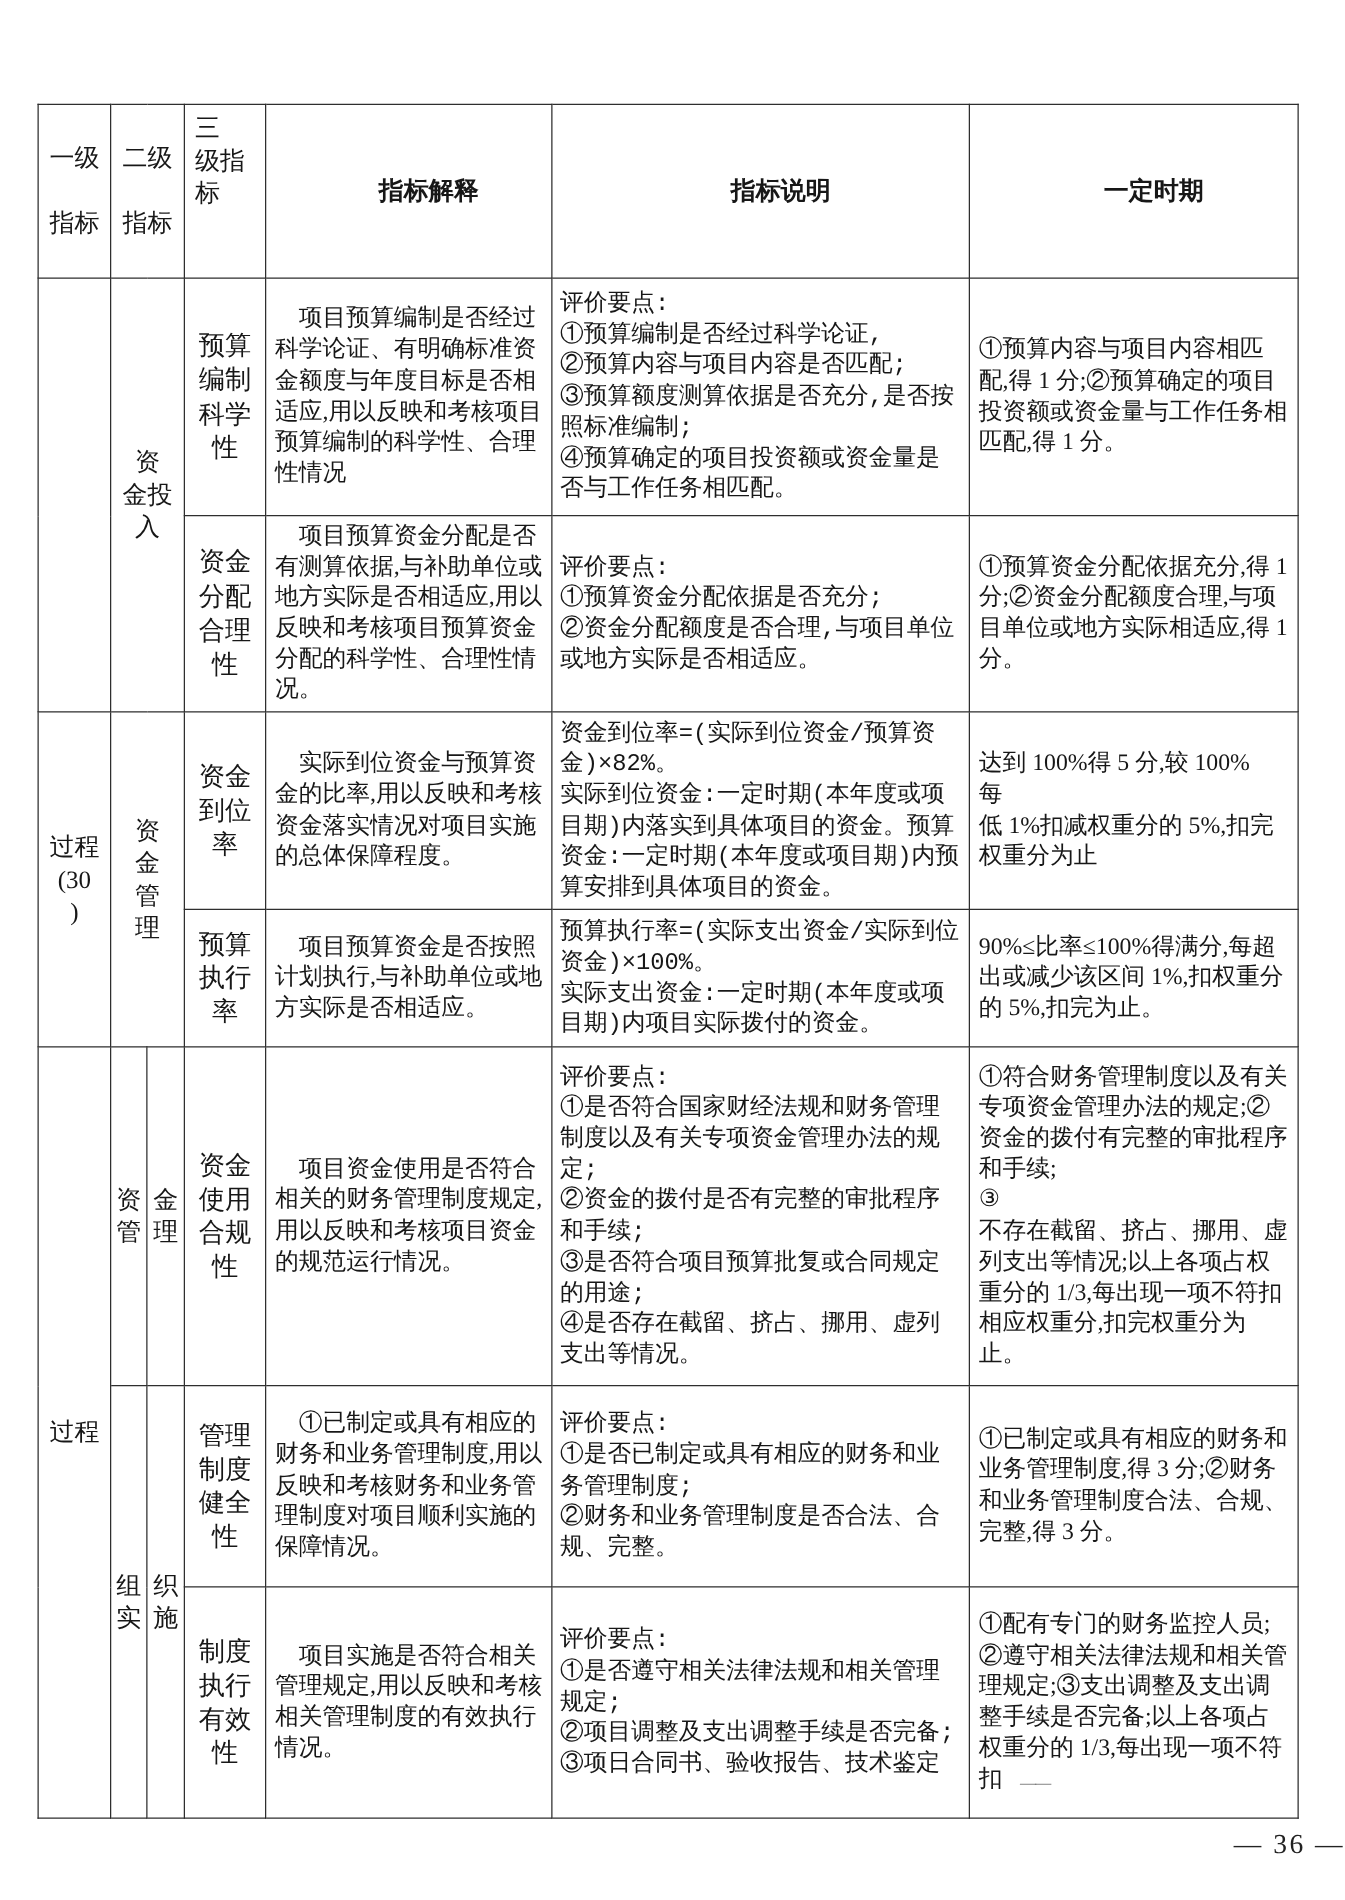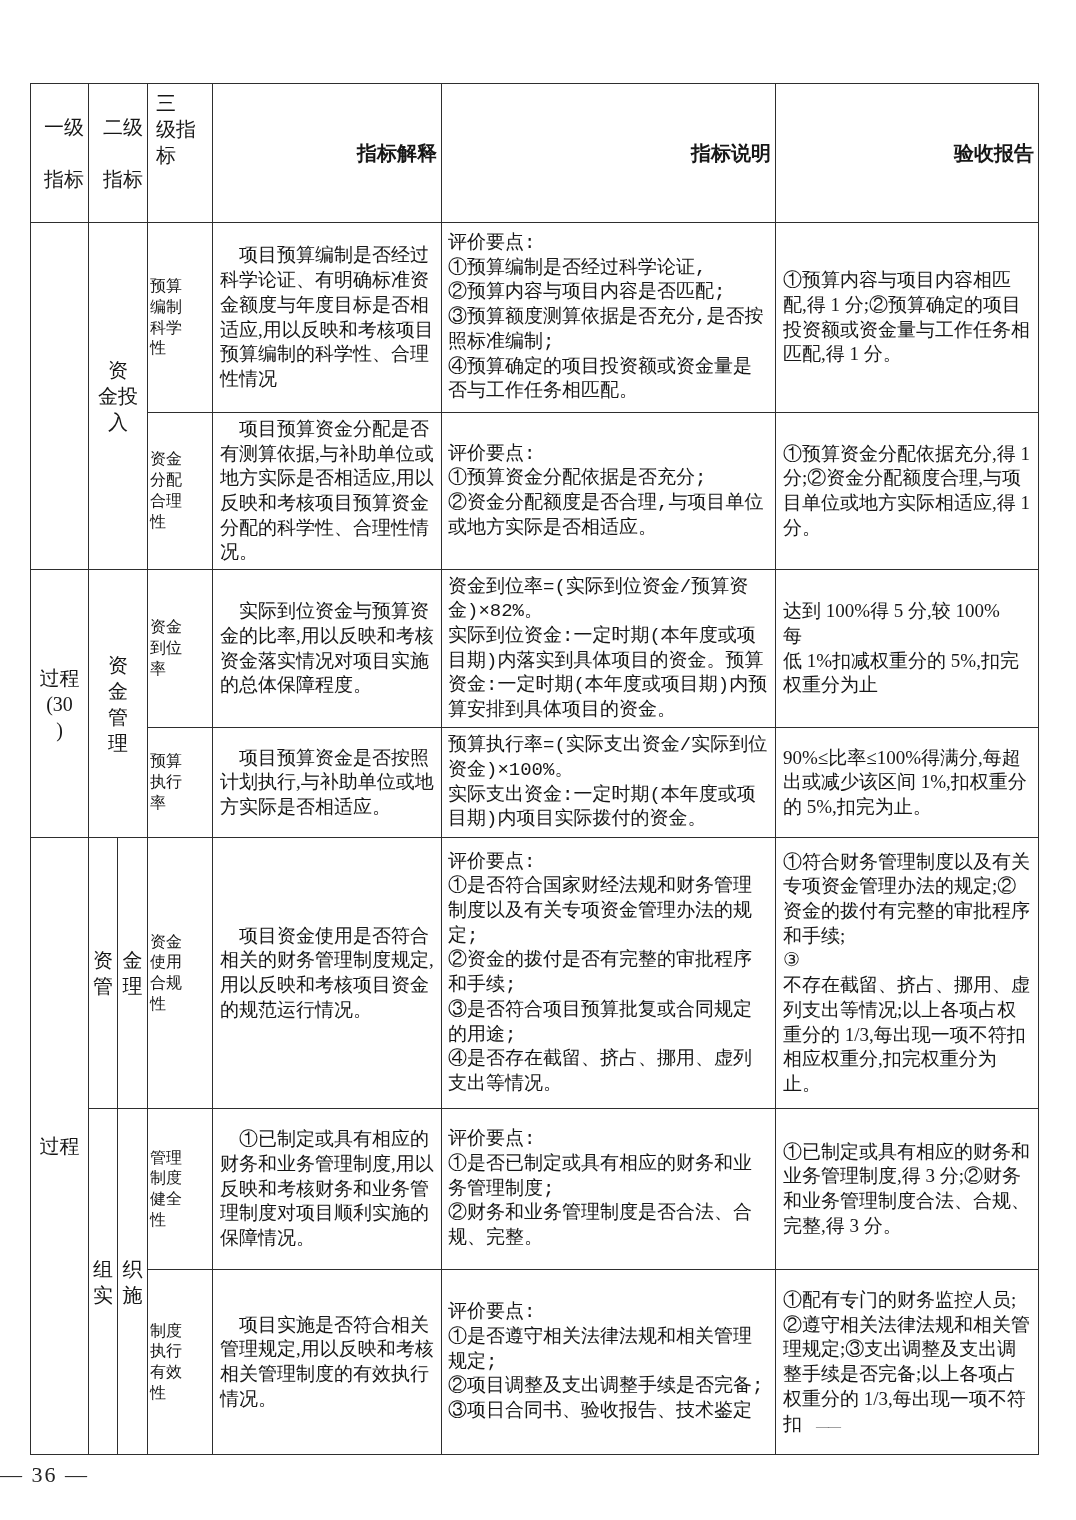--- a/index.html
+++ b/index.html
@@ -20,55 +20,56 @@
     border:1px solid #2e2e2e;
     vertical-align:middle;
     font-size:19px;
     line-height:1.3;
     padding:5px 8px;
     white-space:pre-line;
     word-break:break-all;
     overflow:hidden;
   }
   td.hdr{
-    text-align:right;
+    text-align:center;
     font-size:20px;
     padding:4px 4px;
     vertical-align:middle;
   }
   td.hdr .hl{display:block;font-weight:normal;}
   td.hdr .hb{display:block;font-weight:normal;}
   td.hdr.bold{font-weight:bold;padding-left:36px;}
   td.hdr.lv3{text-align:left;font-weight:normal;padding-left:8px;vertical-align:top;padding-top:6px;}
   td.vlabel{
     text-align:center;
     padding:2px 2px;
     font-size:20px;
   }
   td.lv3cell{
-    font-size:16px;
+    text-align:center;
+    font-size:21px;
     padding:2px 2px;
   }
   td.explain{
     text-indent:1em;
     padding:4px 7px;
   }
   td.desc{
     vertical-align:middle;
     padding:4px 6px;
     font-family:Liberation Mono, monospace;
   }
   td.score{
     padding:8px 7px;
   }
   .page-number{
     position:absolute;
     left:0;right:0;
     top:1462px;
-    text-align:left;
+    text-align:right;
     font-size:22px;
     letter-spacing:2px;
     color:#222;
   }
   .stray-mark{
     position:absolute;
     left:816px;top:1418px;
     font-size:13px;
     color:#6e6e6e;
     letter-spacing:-1px;
@@ -96,21 +97,21 @@
     </td>
     <td class="hdr" colspan="2">
       <span class="hl">二级</span>
       <span class="hb">指标</span>
     </td>
     <td class="hdr lv3">三
 级指
 标</td>
     <td class="hdr bold">指标解释</td>
     <td class="hdr bold">指标说明</td>
-    <td class="hdr bold">验收报告</td>
+    <td class="hdr bold">一定时期</td>
   </tr>
 
   <tr style="height:190px">
     <td rowspan="2" class="vlabel"></td>
     <td rowspan="2" colspan="2" class="vlabel">资
 金投
 入</td>
     <td class="lv3cell">预算
 编制
 科学

